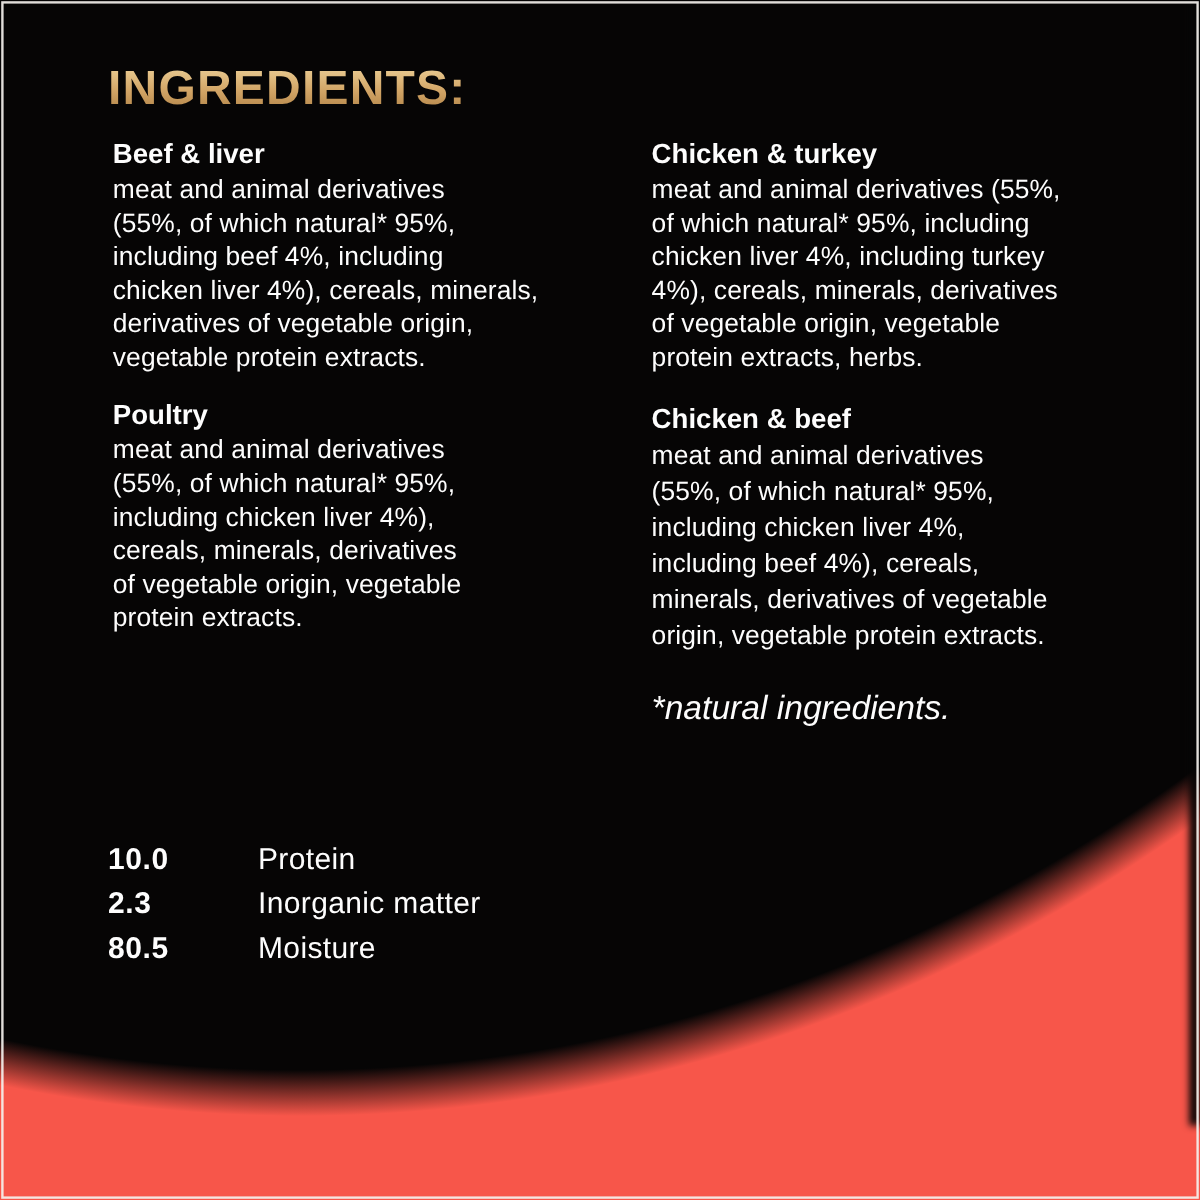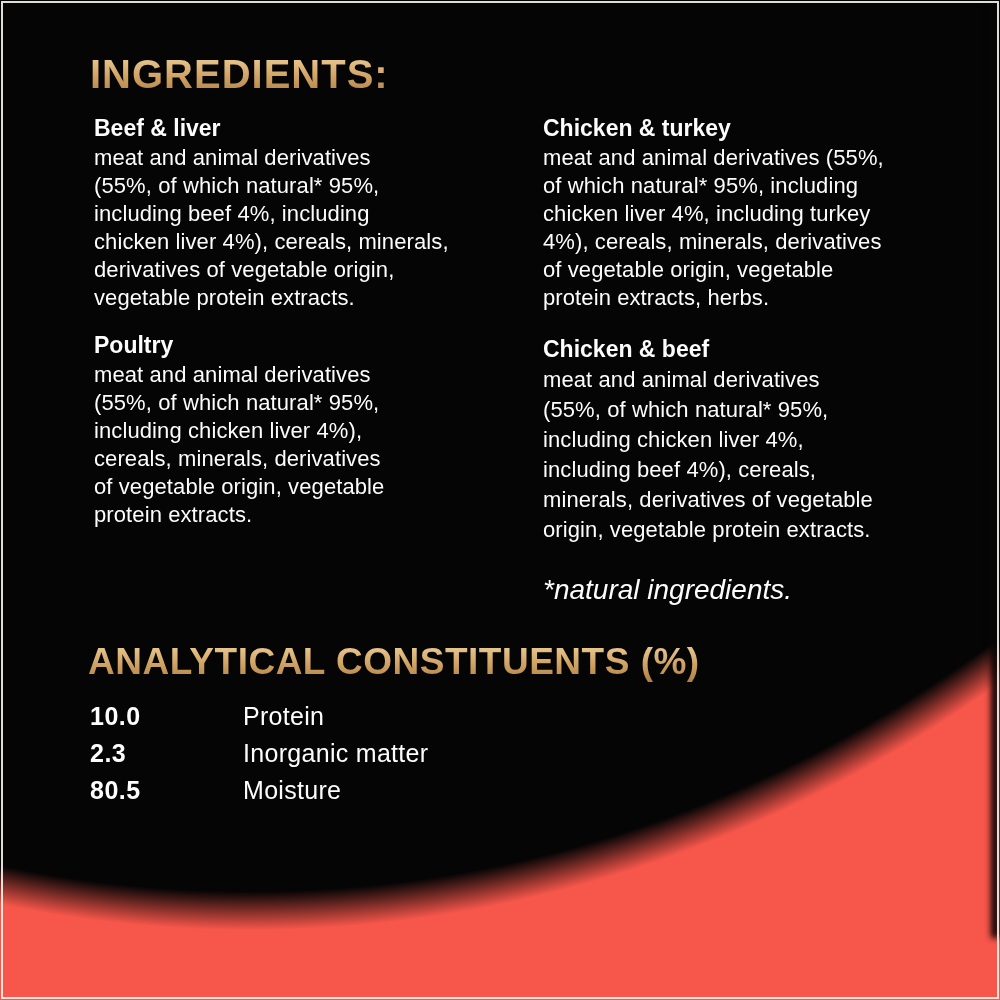--- a/index.html
+++ b/index.html
@@ -36,21 +36,21 @@
   .block .body{font-size:22px;font-weight:400;line-height:28px;white-space:pre-line;letter-spacing:0.1px;}
   .b1{left:94px;top:114px;}
   .b2{left:543px;top:114px;}
   .b3{left:94px;top:331px;}
   .b4{left:543px;top:335px;}
   .b4 .body{line-height:30px;}
 
   .footnote{position:absolute;left:543px;top:574px;font-size:28px;font-style:italic;}
 
   .an-table{position:absolute;left:90px;top:698px;}
-  .an-row{display:flex;align-items:center;height:37px;font-size:25px;gap:28px;}
+  .an-row{display:flex;align-items:center;height:37px;font-size:25px;}
   .an-value{width:125px;font-weight:700;letter-spacing:0.5px;}
   .an-label{font-weight:400;letter-spacing:0.3px;}
 </style>
 </head>
 <body>
 
 <div class="stage">
 
   <div class="red-fill"></div>
   <div class="black-ellipse"></div>
@@ -95,21 +95,20 @@
       <div class="body">meat and animal derivatives
 (55%, of which natural* 95%,
 including chicken liver 4%,
 including beef 4%), cereals,
 minerals, derivatives of vegetable
 origin, vegetable protein extracts.</div>
     </div>
 
     <div class="footnote">*natural ingredients.</div>
 
-    <div class="an-heading gold">ANALYTICAL CONSTITUENTS (%)</div>
 
     <div class="an-table">
       <div class="an-row">
         <div class="an-value">10.0</div>
         <div class="an-label">Protein</div>
       </div>
       <div class="an-row">
         <div class="an-value">2.3</div>
         <div class="an-label">Inorganic matter</div>
       </div>

